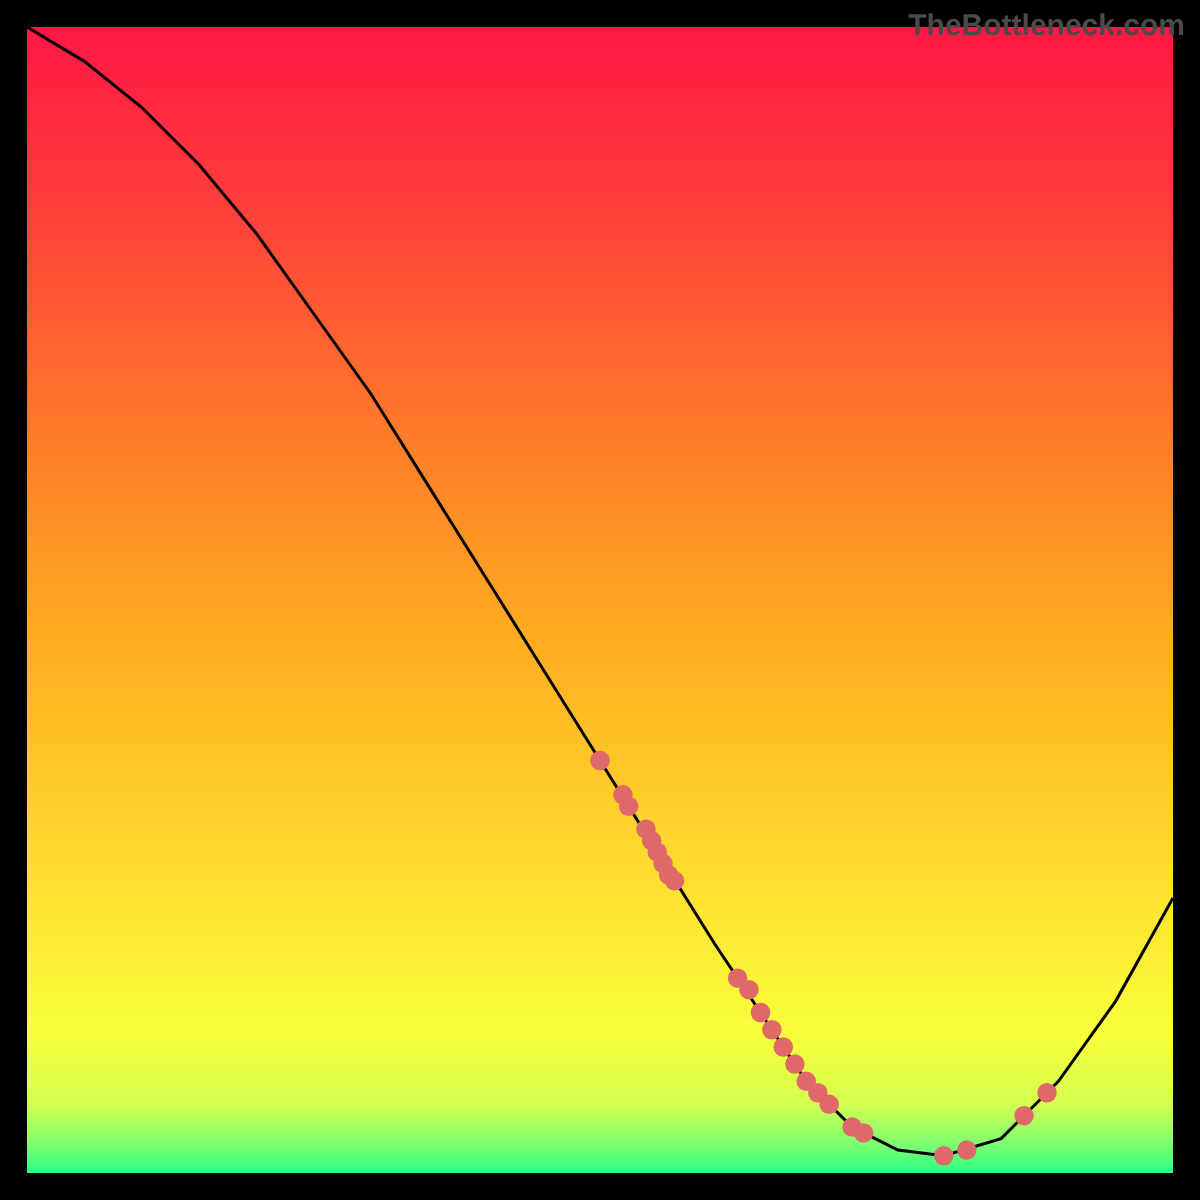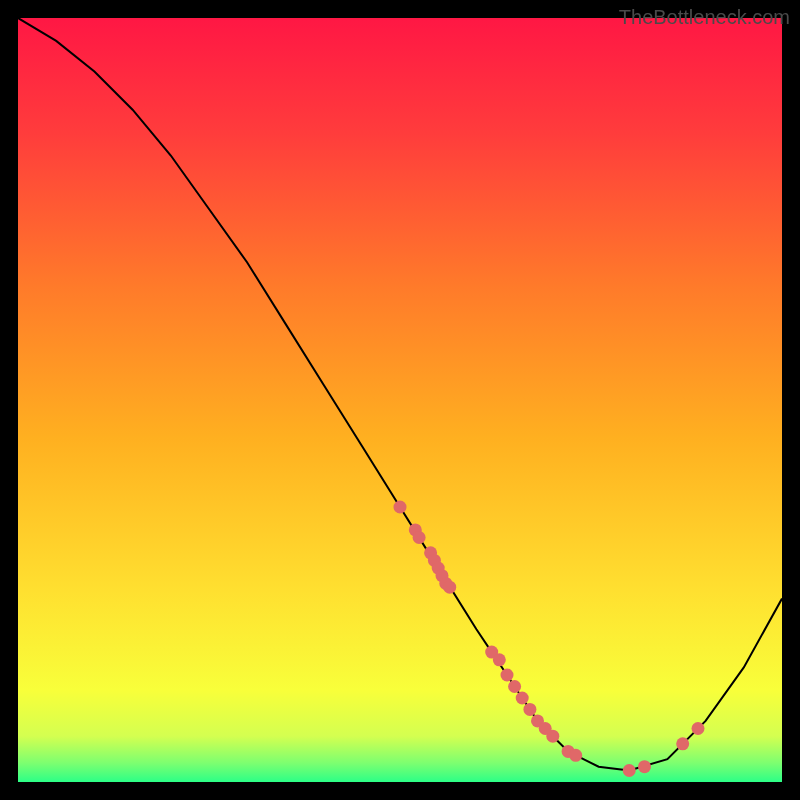--- a/index.html
+++ b/index.html
@@ -1,17 +1,17 @@
 <!DOCTYPE html>
 <html><head>
 <meta charset="utf-8">
 <style>
   * { margin: 0; padding: 0; box-sizing: border-box; }
   body { width: 800px; height: 800px; background: #000; position: relative; font-family: Arial, sans-serif; }
-  .watermark { position: absolute; top: 6px; right: 10px; color: #4a4a4a; font-size: 20px; font-weight: normal; z-index: 10; }
+  .watermark { position: absolute; top: 6px; right: 10px; color: #4a4a4a; font-size: 20px; font-weight: bold; z-index: 10; }
   .plot-area { position: absolute; left: 18px; top: 18px; width: 764px; height: 764px; }
   .plot-area svg { display: block; }
 </style>
 </head>
 <body>
 
 <div class="watermark">TheBottleneck.com</div>
 
 <div class="plot-area">
   <svg id="chart-svg" width="764" height="764" viewBox="0 0 764 764">

